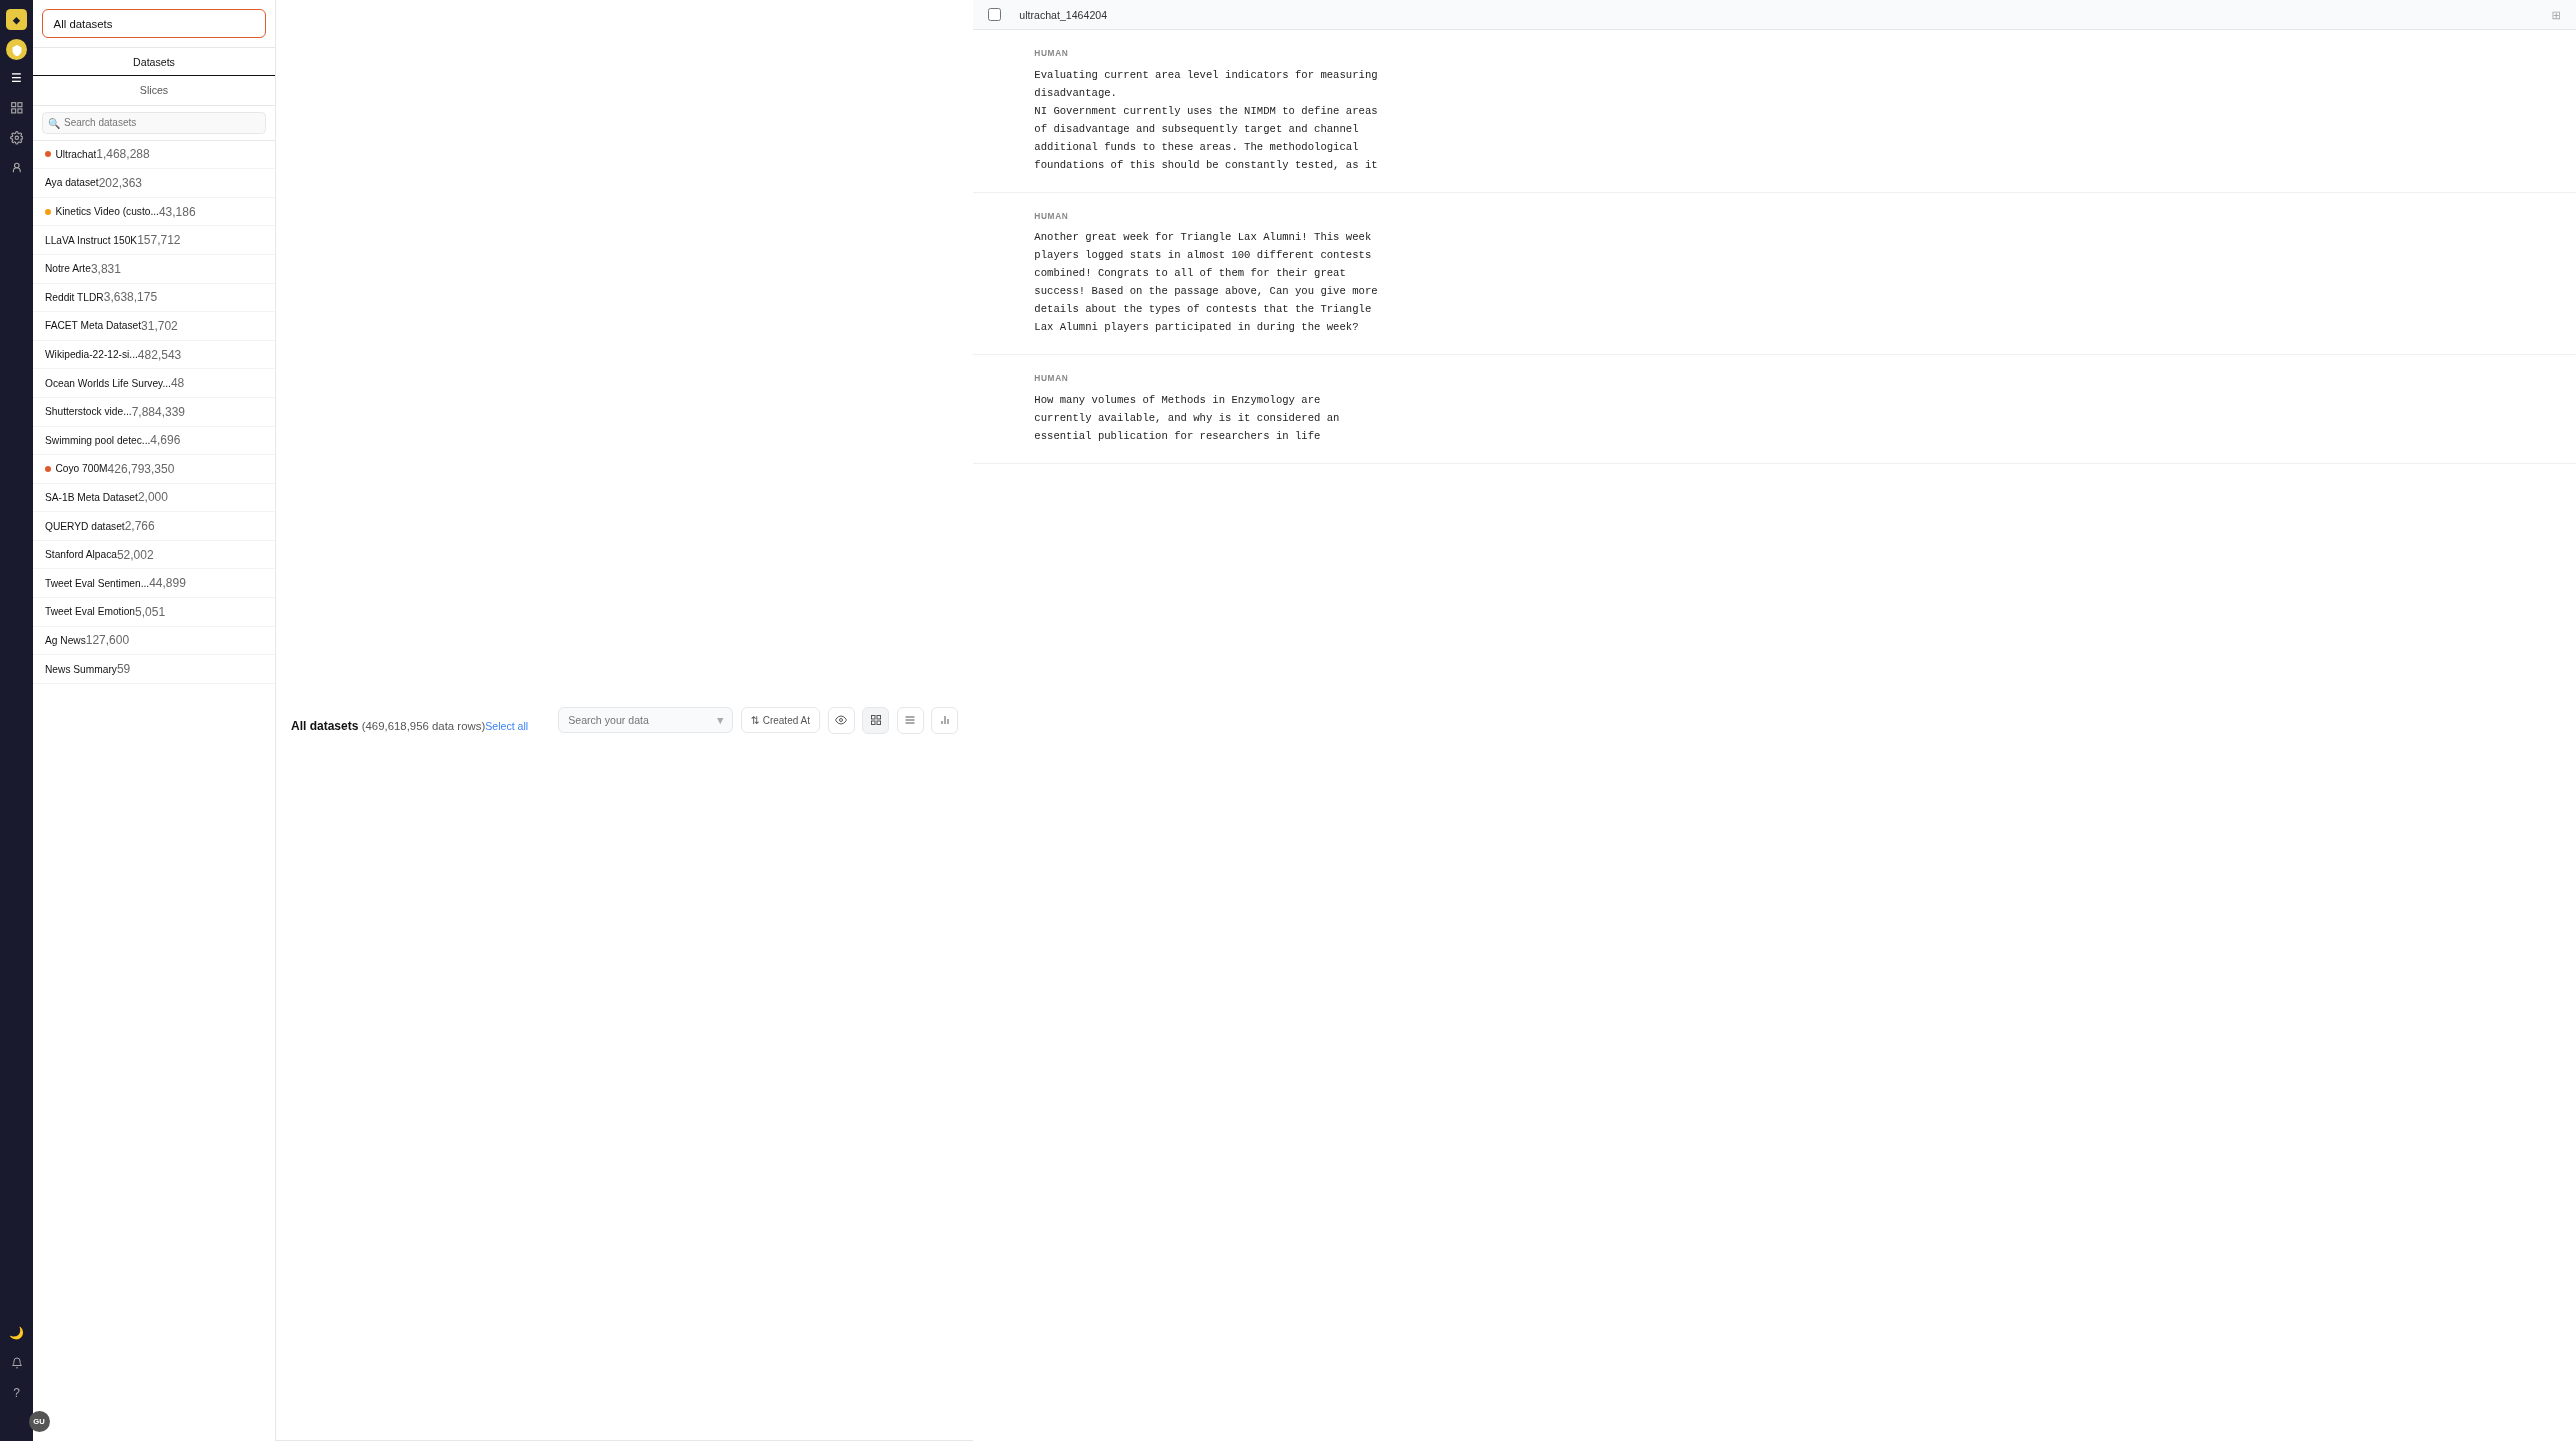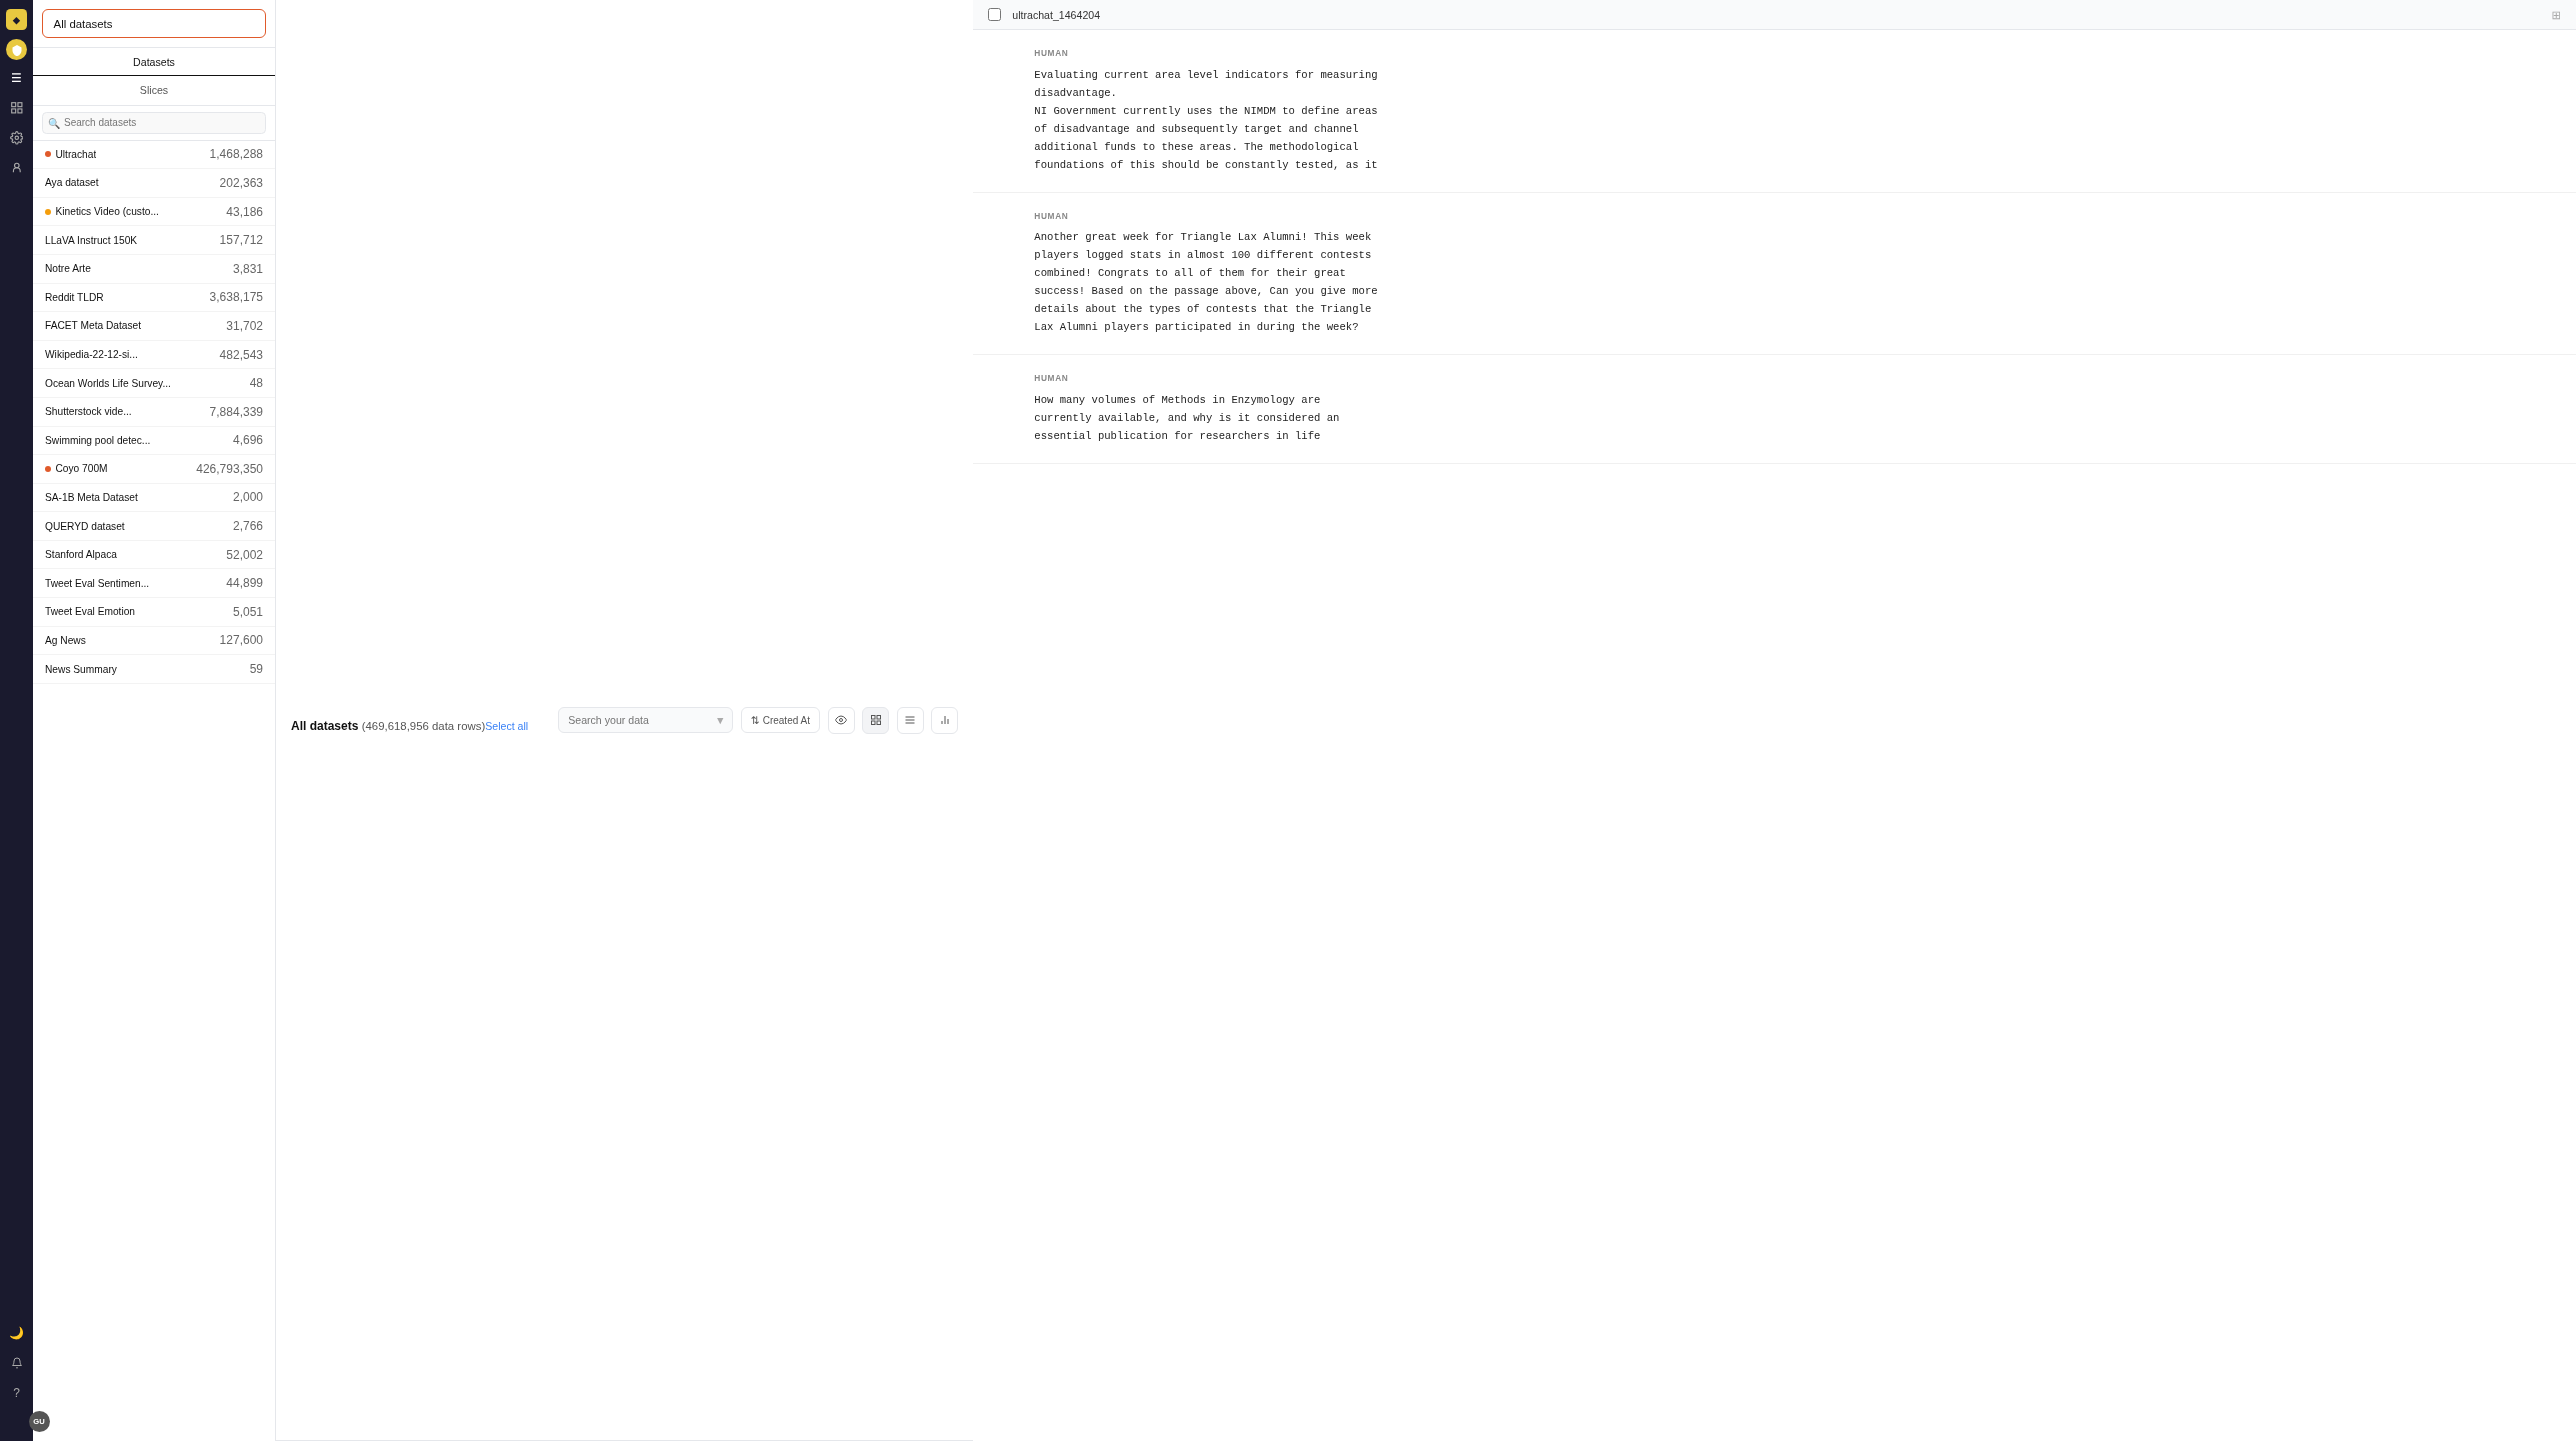--- a/index.html
+++ b/index.html
@@ -134,21 +134,20 @@
       color: #aaa;
       font-size: 10px;
     }
     .dataset-list {
       overflow-y: auto;
       flex: 1;
     }
     .dataset-item {
       display: flex;
       align-items: center;
-      justify-content: space-between;
       padding: 6.8px 12px;
       cursor: pointer;
       border-bottom: 0.8px solid #f3f3f3;
     }
     .dataset-item-left {
       display: flex;
       align-items: center;
       gap: 4.5px;
       min-width: 0;
     }
@@ -264,21 +263,21 @@
       flex: 1;
       overflow-y: auto;
       padding: 0;
     }
     .dataset-row-header {
       display: flex;
       align-items: center;
       padding: 7.6px 15px;
       background: #f9fafb;
       border-bottom: 0.8px solid #e5e7eb;
-      gap: 11px;
+      gap: 18px;
     }
     .dataset-row-header input[type=checkbox] { cursor: pointer; }
     .dataset-label { font-size: 10.6px; color: #333; font-weight: 500; }
     .expand-icon {
       margin-left: auto;
       cursor: pointer;
       color: #aaa;
       font-size: 11.4px;
     }
 

